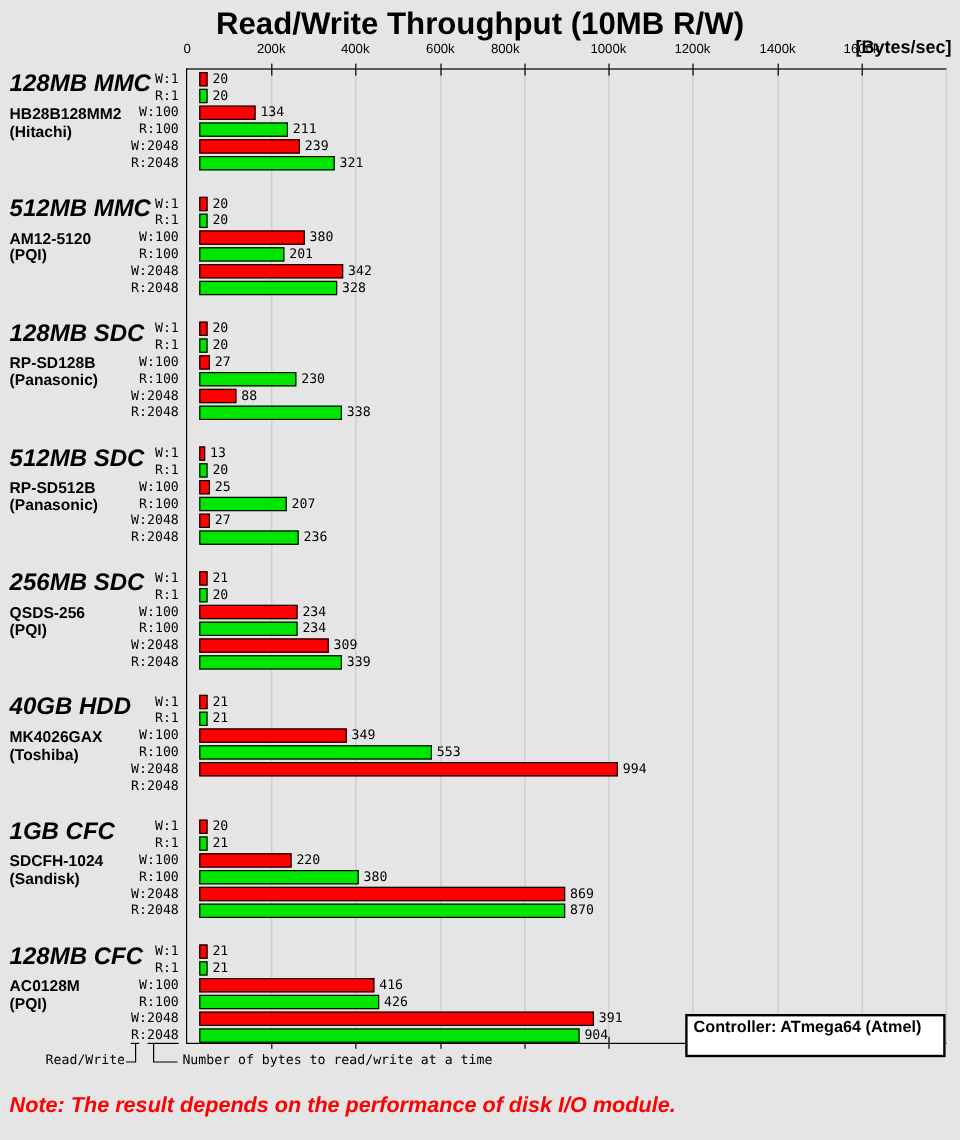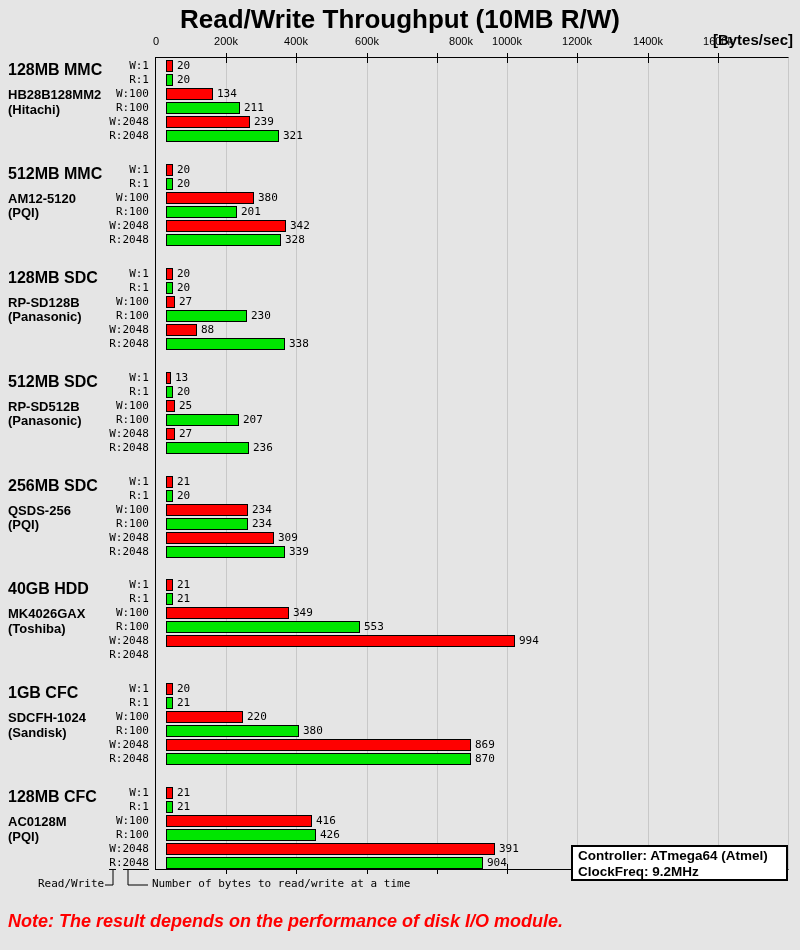--- a/index.html
+++ b/index.html
@@ -13,21 +13,21 @@
   .plot{position:absolute;left:155px;top:57px;width:632px;height:811px;
         border-left:1px solid #000;border-top:1px solid #000;border-bottom:1px solid #000;
         border-right:1px solid #c8c8c8;box-sizing:content-box;}
   .gridline{position:absolute;top:0;bottom:0;width:1px;background:#c8c8c8;}
   .tick{position:absolute;width:1px;height:10px;background:#000;}
   .tick.t{top:-5px;} .tick.b{bottom:-5px;}
   .groups{position:absolute;left:0;top:57px;width:800px;padding-top:2px;}
   .group{position:relative;height:103.9px;}
   .group:last-child{height:84px;}
   .glabel{position:absolute;left:8px;top:2px;width:146px;}
-  .gname{font-size:16px;font-weight:bold;line-height:18px;margin-bottom:9px;white-space:nowrap;}
+  .gname{font-size:20px;font-weight:bold;line-height:18px;margin-bottom:9px;white-space:nowrap;font-style:italic;}
   .gmodel,.gmaker{font-size:13px;font-weight:bold;line-height:14.5px;white-space:nowrap;}
   .row{display:flex;height:14px;align-items:flex-start;}
   .rlabel{width:156px;text-align:right;padding-right:7px;box-sizing:border-box;
           font-family:"DejaVu Sans Mono",monospace;font-size:11px;line-height:14px;white-space:nowrap;}
   .rlabel .ul{border-bottom:1px solid #000;}
   .barwrap{display:flex;align-items:center;height:14px;padding-left:10px;}
   .bar{height:12px;border:1px solid #000;box-sizing:border-box;}
   .bval{font-family:"DejaVu Sans Mono",monospace;font-size:11px;line-height:14px;
         margin-left:4px;white-space:nowrap;}
   .ann{position:absolute;font-family:"DejaVu Sans Mono",monospace;font-size:11px;line-height:11px;white-space:nowrap;}
@@ -44,21 +44,21 @@
 <body>
 
 <div class="page">
   <div class="title">Read/Write Throughput (10MB R/W)</div>
   <div class="unit">[Bytes/sec]</div>
   <div class="tick-labels" id="tickLabels">
       <span style="left: 156px;">0</span>
       <span style="left: 226px;">200k</span>
       <span style="left: 296px;">400k</span>
       <span style="left: 367px;">600k</span>
-      <span style="left: 461px;">800k</span>
+      <span style="left: 421px;">800k</span>
       <span style="left: 507px;">1000k</span>
       <span style="left: 577px;">1200k</span>
       <span style="left: 648px;">1400k</span>
       <span style="left: 718px;">1600k</span>
     </div>
   <div class="plot" id="plot">
       <div class="gridline" style="left: 70px; background: rgb(200, 200, 200);"></div>
       <div class="tick t" style="left: 70px;"></div>
       <div class="tick b" style="left: 70px;"></div>
       <div class="gridline" style="left: 140px; background: rgb(200, 200, 200);"></div>
@@ -476,17 +476,16 @@
 
   <svg class="connectors" viewBox="0 0 800 950" xmlns="http://www.w3.org/2000/svg">
     <polyline points="105,885 113,885 113,870" fill="none" stroke="#000" stroke-width="1"></polyline>
     <polyline points="128,870 128,885 148,885" fill="none" stroke="#000" stroke-width="1"></polyline>
   </svg>
   <div class="ann ann-rw">Read/Write</div>
   <div class="ann ann-bytes">Number of bytes to read/write at a time</div>
 
   <div class="info-box">
     <div>Controller: ATmega64 (Atmel)</div>
-    <div>ClockFreq: 9.2MHz</div>
   </div>
 
   <div class="footnote">Note: The result depends on the performance of disk I/O module.</div>
 </div>
 
 </body></html>

